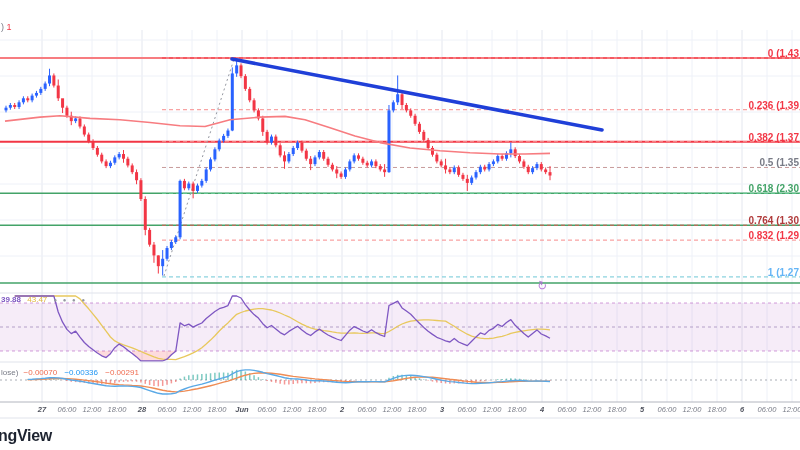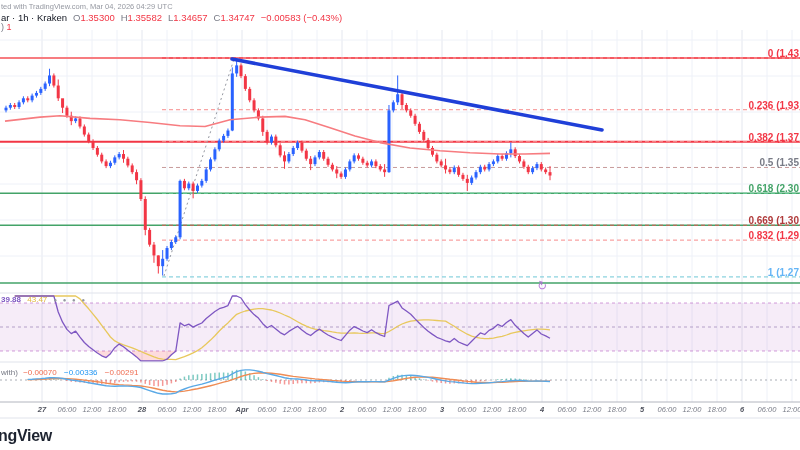--- a/index.html
+++ b/index.html
@@ -470,62 +470,58 @@
       <line x1="545.648" y1="380" x2="545.648" y2="380.2356979387849" stroke="#ef5350" stroke-width="1.5" stroke-opacity="0.6"></line>
       <line x1="550" y1="380" x2="550" y2="380.46219936138124" stroke="#ef5350" stroke-width="1.5" stroke-opacity="0.6"></line>
       <polyline points="27.76,379.8 32.112,379.6 36.464,379.5 40.816,379.3 45.168000000000006,379.1 49.52,378.8 53.872,378.6 58.224000000000004,378.4 62.57600000000001,378.5 66.928,378.6 71.28,378.9 75.632,379.2 79.98400000000001,379.6 84.33600000000001,380.1 88.688,380.6 93.04,381.2 97.39200000000001,381.8 101.744,382.4 106.096,383.1 110.44800000000001,383.7 114.80000000000001,384.2 119.15200000000002,384.6 123.504,384.9 127.85600000000001,385.1 132.20800000000003,385.4 136.56,385.6 140.912,386.0 145.264,386.6 149.616,387.4 153.96800000000002,388.3 158.32000000000002,389.3 162.67200000000003,390.3 167.024,391.0 171.376,391.5 175.728,391.9 180.08,391.6 184.43200000000002,391.1 188.78400000000002,390.4 193.13600000000002,389.5 197.488,388.7 201.84,387.7 206.192,386.7 210.544,385.7 214.89600000000002,384.6 219.24800000000002,383.4 223.60000000000002,382.2 227.95200000000003,381.1 232.30400000000003,379.6 236.656,378.1 241.008,376.5 245.36,375.2 249.71200000000002,374.1 254.06400000000002,373.4 258.41600000000005,373.0 262.76800000000003,372.8 267.12,373.0 271.47200000000004,373.3 275.824,373.7 280.17600000000004,374.3 284.528,375.0 288.88,375.7 293.232,376.4 297.584,376.9 301.93600000000004,377.4 306.288,377.9 310.64000000000004,378.4 314.992,378.9 319.34400000000005,379.3 323.696,379.6 328.048,380.0 332.40000000000003,380.4 336.752,380.7 341.10400000000004,381.1 345.456,381.4 349.80800000000005,381.6 354.16,381.7 358.512,381.7 362.86400000000003,381.7 367.216,381.7 371.56800000000004,381.7 375.92,381.7 380.27200000000005,381.7 384.624,381.7 388.976,381.4 393.32800000000003,380.8 397.68,380.0 402.03200000000004,379.2 406.384,378.4 410.73600000000005,377.8 415.088,377.3 419.44000000000005,377.1 423.79200000000003,377.0 428.144,377.1 432.49600000000004,377.3 436.848,377.7 441.20000000000005,378.2 445.552,378.7 449.90400000000005,379.3 454.25600000000003,379.8 458.60800000000006,380.3 462.96000000000004,380.9 467.312,381.4 471.66400000000004,381.8 476.016,382.2 480.36800000000005,382.4 484.72,382.5 489.07200000000006,382.6 493.42400000000004,382.5 497.776,382.4 502.12800000000004,382.2 506.48,382.0 510.83200000000005,381.7 515.184,381.5 519.5360000000001,381.3 523.888,381.2 528.24,381.1 532.592,381.1 536.9440000000001,381.1 541.296,381.1 545.648,381.1 550,381.2" fill="none" stroke="#ef8c54" stroke-width="1.4" stroke-linejoin="round"></polyline>
       <polyline points="27.76,379.4 32.112,379.2 36.464,378.9 40.816,378.6 45.168000000000006,378.2 49.52,377.7 53.872,377.6 58.224000000000004,377.9 62.57600000000001,378.5 66.928,379.3 71.28,380.0 75.632,380.5 79.98400000000001,381.2 84.33600000000001,381.9 88.688,382.7 93.04,383.5 97.39200000000001,384.3 101.744,385.0 106.096,385.7 110.44800000000001,386.1 114.80000000000001,386.2 119.15200000000002,386.0 123.504,386.0 127.85600000000001,386.1 132.20800000000003,386.4 136.56,386.8 140.912,387.5 145.264,389.1 149.616,390.6 153.96800000000002,392.0 158.32000000000002,393.3 162.67200000000003,394.0 167.024,394.0 171.376,393.7 175.728,393.1 180.08,390.7 184.43200000000002,389.0 188.78400000000002,387.4 193.13600000000002,386.2 197.488,385.1 201.84,384.1 206.192,382.8 210.544,381.5 214.89600000000002,380.1 219.24800000000002,378.8 223.60000000000002,377.6 227.95200000000003,376.5 232.30400000000003,373.9 236.656,371.7 241.008,370.4 245.36,369.9 249.71200000000002,369.9 254.06400000000002,370.4 258.41600000000005,371.2 262.76800000000003,372.3 267.12,373.6 271.47200000000004,374.5 275.824,375.5 280.17600000000004,376.7 284.528,377.8 288.88,378.5 293.232,378.9 297.584,379.0 301.93600000000004,379.4 306.288,380.0 310.64000000000004,380.6 314.992,380.8 319.34400000000005,380.8 323.696,381.0 328.048,381.4 332.40000000000003,381.8 336.752,382.2 341.10400000000004,382.6 345.456,382.7 349.80800000000005,382.5 354.16,382.1 358.512,381.8 362.86400000000003,381.7 367.216,381.7 371.56800000000004,381.6 375.92,381.6 380.27200000000005,381.7 384.624,381.9 388.976,380.0 393.32800000000003,378.3 397.68,376.8 402.03200000000004,375.9 406.384,375.4 410.73600000000005,375.3 415.088,375.5 419.44000000000005,376.0 423.79200000000003,376.6 428.144,377.4 432.49600000000004,378.3 436.848,379.2 441.20000000000005,380.1 445.552,380.9 449.90400000000005,381.6 454.25600000000003,381.9 458.60800000000006,382.5 462.96000000000004,382.9 467.312,383.4 471.66400000000004,383.6 476.016,383.5 480.36800000000005,383.3 484.72,383.1 489.07200000000006,382.8 493.42400000000004,382.4 497.776,381.9 502.12800000000004,381.6 506.48,381.1 510.83200000000005,380.7 515.184,380.5 519.5360000000001,380.5 523.888,380.7 528.24,381.0 532.592,381.1 536.9440000000001,381.0 541.296,381.1 545.648,381.3 550,381.5" fill="none" stroke="#5aa9e6" stroke-width="1.4" stroke-linejoin="round"></polyline>
       <line x1="0" y1="293" x2="800" y2="293" stroke="#e0e3eb" stroke-width="1"></line>
       <line x1="0" y1="362" x2="800" y2="362" stroke="#e0e3eb" stroke-width="1"></line>
       <line x1="0" y1="402" x2="800" y2="402" stroke="#b2b5be" stroke-width="1"></line>
       <line x1="0" y1="418" x2="800" y2="418" stroke="#e0e3eb" stroke-width="1"></line>
     </svg>
 
-  <div class="txt" id="attribution">ted with TradingView.com, Mar 04, 2026 04:29 UTC</div>
-
-  <div class="txt" id="legend-row1">
-    <span>ar · 1h · Kraken</span><span id="ohlc-fields"><span class="k">O</span><span class="v">1.35300</span><span class="k">H</span><span class="v">1.35582</span><span class="k">L</span><span class="v">1.34657</span><span class="k">C</span><span class="v">1.34747</span></span><span class="chg">−0.00583 (−0.43%)</span>
-  </div>
+
   <div class="txt" id="legend-row2">
     <span>)</span> <span class="one">1</span>
   </div>
 
   <div class="txt" id="rsi-label">
     <span class="rv">39.88</span>
     <span class="rm">43.47</span>
     <span class="dots">● ● ● ●</span>
   </div>
 
   <div class="txt" id="macd-label">
-    <span>with)</span>
+    <span>lose)</span>
     <span class="h">−0.00070</span>
     <span class="m">−0.00336</span>
     <span class="s">−0.00291</span>
   </div>
 
   <div id="fib-labels">
       <div class="fib-label" style="top: 48px; color: rgb(242, 54, 69);">0 (1.43</div>
-      <div class="fib-label" style="top: 100px; color: rgb(242, 54, 69);">0.236 (1.93</div>
+      <div class="fib-label" style="top: 100px; color: rgb(242, 54, 69);">0.236 (1.39</div>
       <div class="fib-label" style="top: 132px; color: rgb(242, 54, 69); text-align: center;">0.382 (1.37</div>
       <div class="fib-label" style="top: 157px; color: rgb(120, 123, 134);">0.5 (1.35</div>
       <div class="fib-label" style="top: 183px; color: rgb(67, 163, 104);">0.618 (2.30</div>
-      <div class="fib-label" style="top: 215px; color: rgb(176, 58, 58);">0.669 (1.30</div>
+      <div class="fib-label" style="top: 215px; color: rgb(176, 58, 58);">0.764 (1.30</div>
       <div class="fib-label" style="top: 230px; color: rgb(242, 54, 69);">0.832 (1.29</div>
       <div class="fib-label" style="top: 267px; color: rgb(100, 181, 246);">1 (1.27</div>
     </div>
   <div id="time-axis">
       <div class="time-tick major" style="left: 20px;">27</div>
       <div class="time-tick" style="left: 45px;">06:00</div>
       <div class="time-tick" style="left: 70px;">12:00</div>
       <div class="time-tick" style="left: 95px;">18:00</div>
       <div class="time-tick major" style="left: 120px;">28</div>
       <div class="time-tick" style="left: 145px;">06:00</div>
       <div class="time-tick" style="left: 170px;">12:00</div>
       <div class="time-tick" style="left: 195px;">18:00</div>
-      <div class="time-tick major" style="left: 220px;">Apr</div>
+      <div class="time-tick major" style="left: 220px;">Jun</div>
       <div class="time-tick" style="left: 245px;">06:00</div>
       <div class="time-tick" style="left: 270px;">12:00</div>
       <div class="time-tick" style="left: 295px;">18:00</div>
       <div class="time-tick major" style="left: 320px;">2</div>
       <div class="time-tick" style="left: 345px;">06:00</div>
       <div class="time-tick" style="left: 370px;">12:00</div>
       <div class="time-tick" style="left: 395px;">18:00</div>
       <div class="time-tick major" style="left: 420px;">3</div>
       <div class="time-tick" style="left: 445px;">06:00</div>
       <div class="time-tick" style="left: 470px;">12:00</div>

